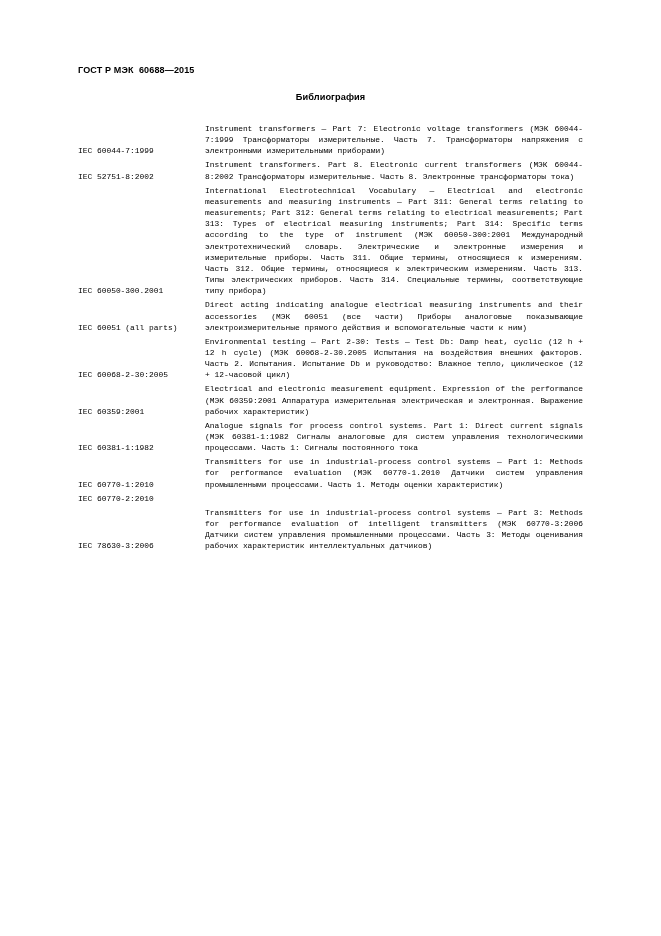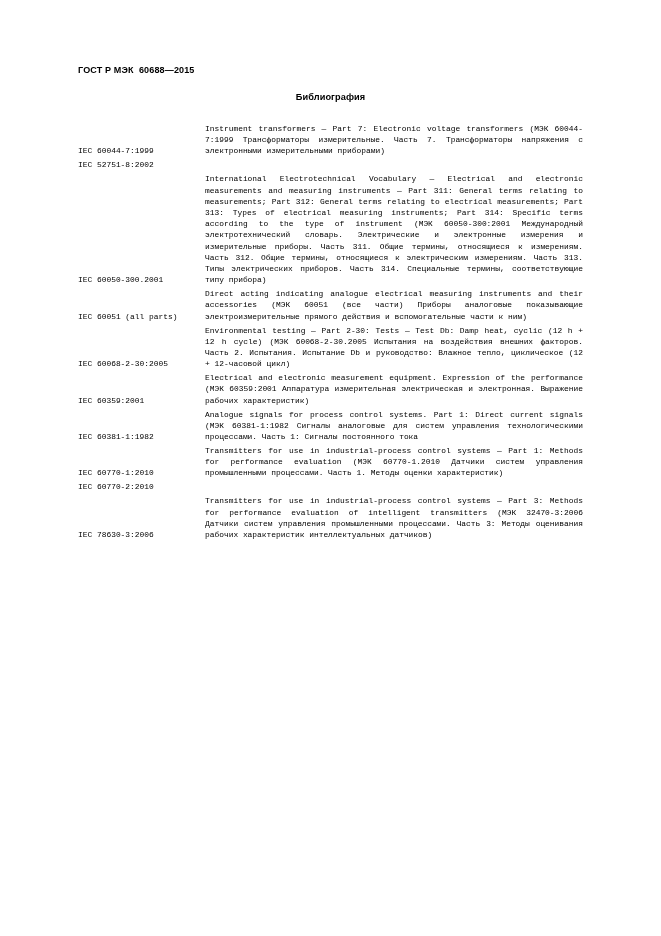--- a/index.html
+++ b/index.html
@@ -92,20 +92,23 @@
 
     <div class="entry">
       <div class="entry-code">IEC 60044-7:1999</div>
       <div class="entry-desc">
         <p>Instrument transformers — Part 7: Electronic voltage transformers (МЭК 60044-7:1999 Трансформаторы измерительные. Часть 7. Трансформаторы напряжения с электронными измерительными приборами)</p>
       </div>
     </div>
 
     <div class="entry">
       <div class="entry-code">IEC 52751-8:2002</div>
+      <div class="entry-desc">
+        <p>Instrument transformers. Part 8. Electronic current transformers (МЭК 60044-8:2002 Трансформаторы измерительные. Часть 8. Электронные трансформаторы тока)</p>
+      </div>
     </div>
 
     <div class="entry">
       <div class="entry-code">IEC 60050-300.2001</div>
       <div class="entry-desc">
         <p>International Electrotechnical Vocabulary — Electrical and electronic measurements and measuring instruments — Part 311: General terms relating to measurements; Part 312: General terms relating to electrical measurements; Part 313: Types of electrical measuring instruments; Part 314: Specific terms according to the type of instrument (МЭК 60050-300:2001 Международный электротехнический словарь. Электрические и электронные измерения и измерительные приборы. Часть 311. Общие термины, относящиеся к измерениям. Часть 312. Общие термины, относящиеся к электрическим измерениям. Часть 313. Типы электрических приборов. Часть 314. Специальные термины, соответствующие типу прибора)</p>
       </div>
     </div>
 
     <div class="entry">
@@ -143,21 +146,21 @@
       </div>
     </div>
 
     <div class="entry">
       <div class="entry-code">IEC 60770-2:2010</div>
     </div>
 
     <div class="entry">
       <div class="entry-code">IEC 78630-3:2006</div>
       <div class="entry-desc">
-        <p>Transmitters for use in industrial-process control systems — Part 3: Methods for performance evaluation of intelligent transmitters (МЭК 32470-3:2006 Датчики систем управления промышленными процессами. Часть 3: Методы оценивания рабочих характеристик интеллектуальных датчиков)</p>
+        <p>Transmitters for use in industrial-process control systems — Part 3: Methods for performance evaluation of intelligent transmitters (МЭК 60770-3:2006 Датчики систем управления промышленными процессами. Часть 3: Методы оценивания рабочих характеристик интеллектуальных датчиков)</p>
       </div>
     </div>
 
   </div>
 
   <div class="page-number">28</div>
 
 </div>
 
 </body></html>

